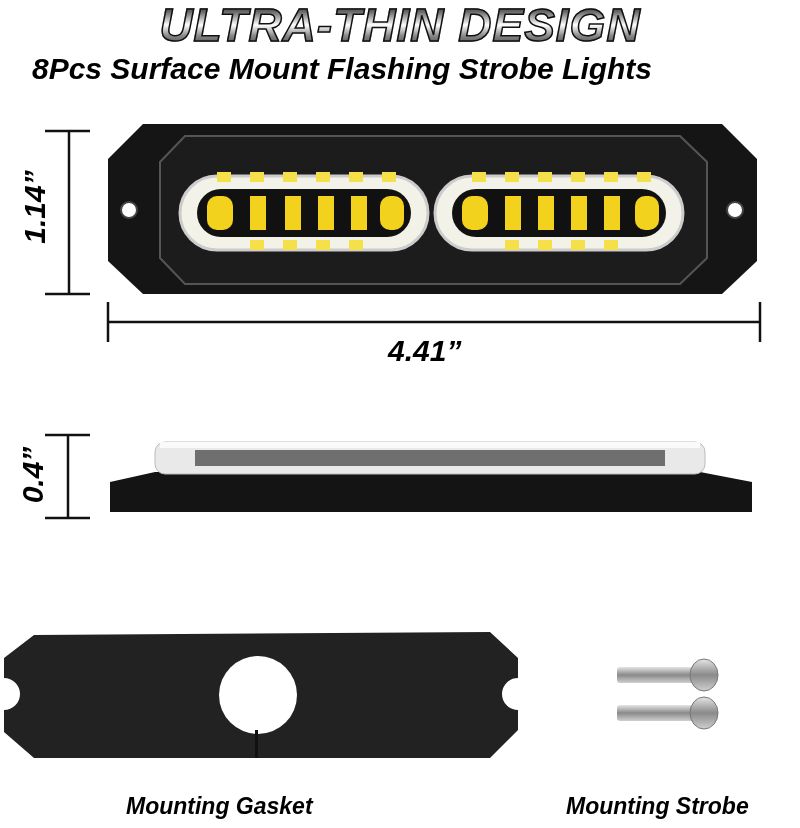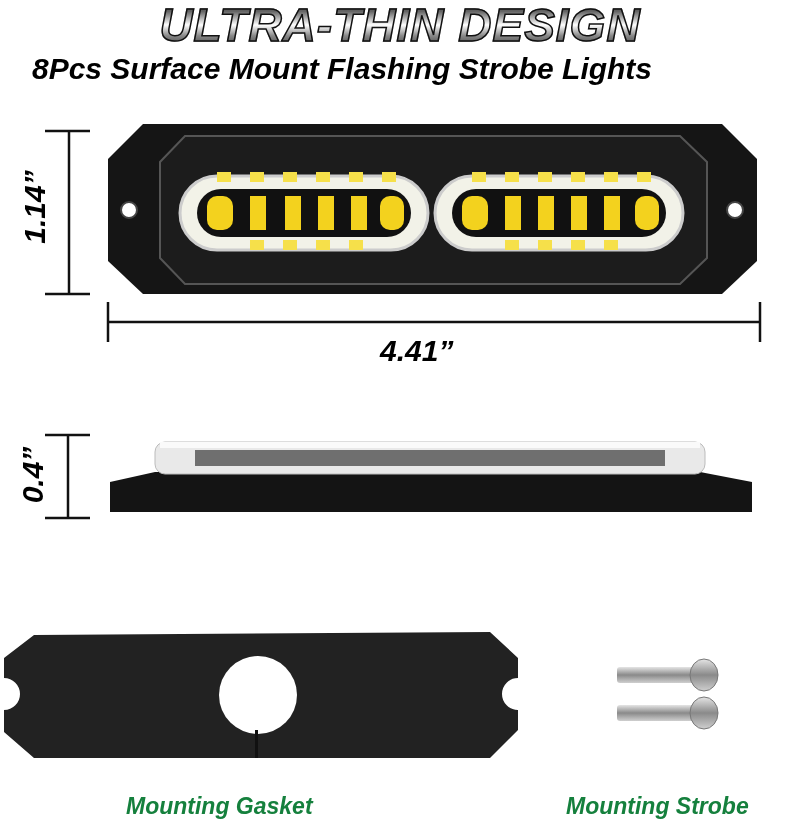--- a/index.html
+++ b/index.html
@@ -3,21 +3,21 @@
 <meta charset="utf-8">
 <style>
   html,body{margin:0;padding:0;background:#fff;}
   body{width:800px;height:828px;position:relative;overflow:hidden;font-family:"Liberation Sans",sans-serif;}
   .abs{position:absolute;}
   .title{left:0;width:800px;top:-2px;text-align:center;font-size:46px;font-weight:900;font-style:italic;letter-spacing:1px;
     background:linear-gradient(#222 0%,#666 25%,#fff 50%,#888 70%,#222 100%);-webkit-background-clip:text;background-clip:text;color:transparent;
     -webkit-text-stroke:1.5px #111;}
   .subtitle{left:0;width:684px;top:52px;text-align:center;font-size:30px;font-weight:bold;font-style:italic;color:#000;}
   .dim{font-size:30px;font-weight:bold;font-style:italic;color:#000;}
-  .caption{font-size:23px;font-weight:bold;font-style:italic;color:#15803d;}
+  .caption{font-size:23px;font-weight:bold;font-style:italic;color:#000000;}
 </style>
 </head>
 <body>
 
 <div class="abs title">ULTRA-THIN DESIGN</div>
 <div class="abs subtitle">8Pcs Surface Mount Flashing Strobe Lights</div>
 
 <svg class="abs" style="left:40px;top:124px" width="60" height="176">
   <line x1="5" y1="7" x2="50" y2="7" stroke="#111" stroke-width="2.5"></line>
   <line x1="29" y1="7" x2="29" y2="170" stroke="#111" stroke-width="2.5"></line>
@@ -80,21 +80,21 @@
     <rect x="466" y="116" width="14" height="10"></rect>
       <rect x="499" y="116" width="14" height="10"></rect>
   </g>
 </svg>
 
 <svg class="abs" style="left:100px;top:300px" width="670" height="50">
   <line x1="8" y1="2" x2="8" y2="42" stroke="#111" stroke-width="2.5"></line>
   <line x1="8" y1="22" x2="660" y2="22" stroke="#111" stroke-width="2.5"></line>
   <line x1="660" y1="2" x2="660" y2="42" stroke="#111" stroke-width="2.5"></line>
 </svg>
-<div class="abs dim" style="left:380px;top:334px;">4.41”</div>
+<div class="abs dim" style="left:388px;top:334px;">4.41”</div>
 
 <svg class="abs" style="left:40px;top:430px" width="60" height="92">
   <line x1="5" y1="5" x2="50" y2="5" stroke="#111" stroke-width="2.5"></line>
   <line x1="28" y1="5" x2="28" y2="88" stroke="#111" stroke-width="2.5"></line>
   <line x1="5" y1="88" x2="50" y2="88" stroke="#111" stroke-width="2.5"></line>
 </svg>
 <div class="abs dim" style="left:-2px;top:458px;transform:rotate(-90deg);width:70px;text-align:center;">0.4”</div>
 
 <svg class="abs" style="left:100px;top:430px" width="660" height="90">
   <polygon points="10,52 55,42 600,42 652,52 652,82 10,82" fill="#141414"></polygon>

